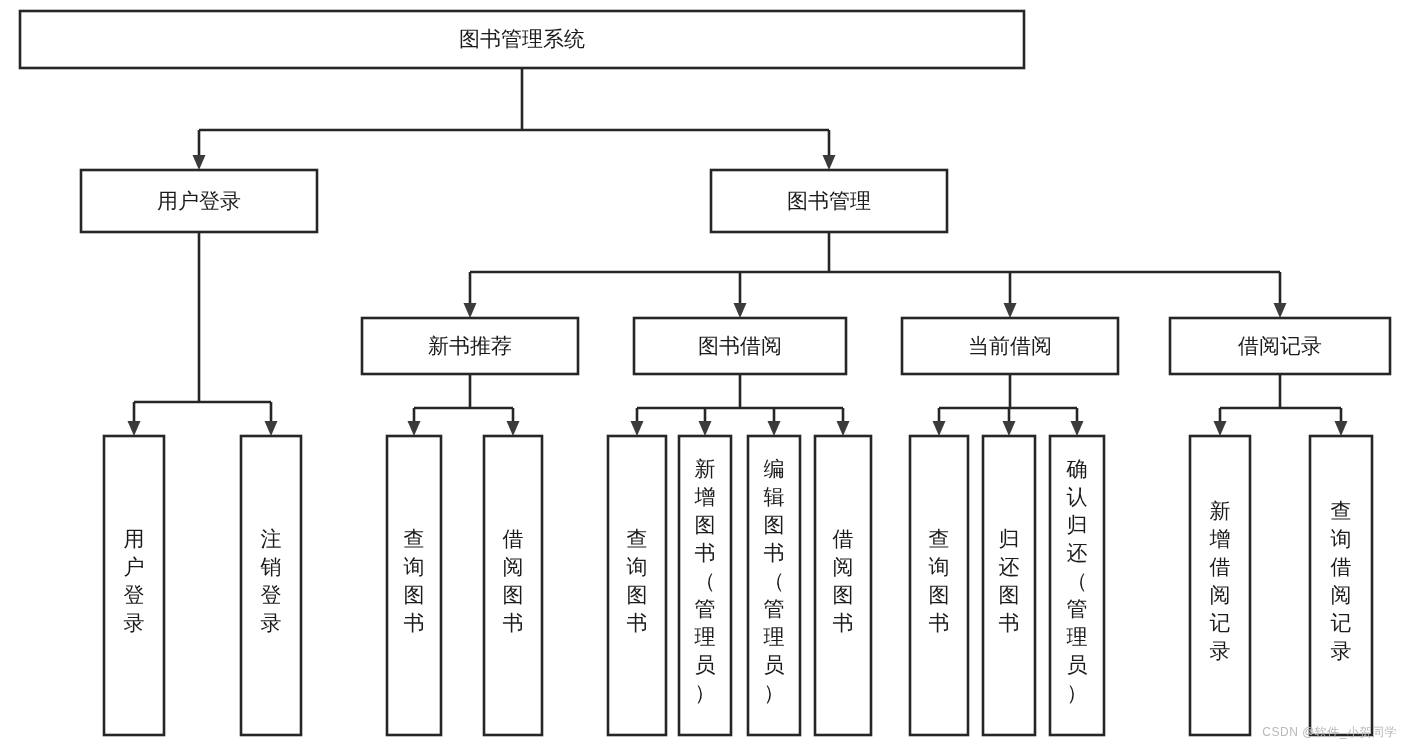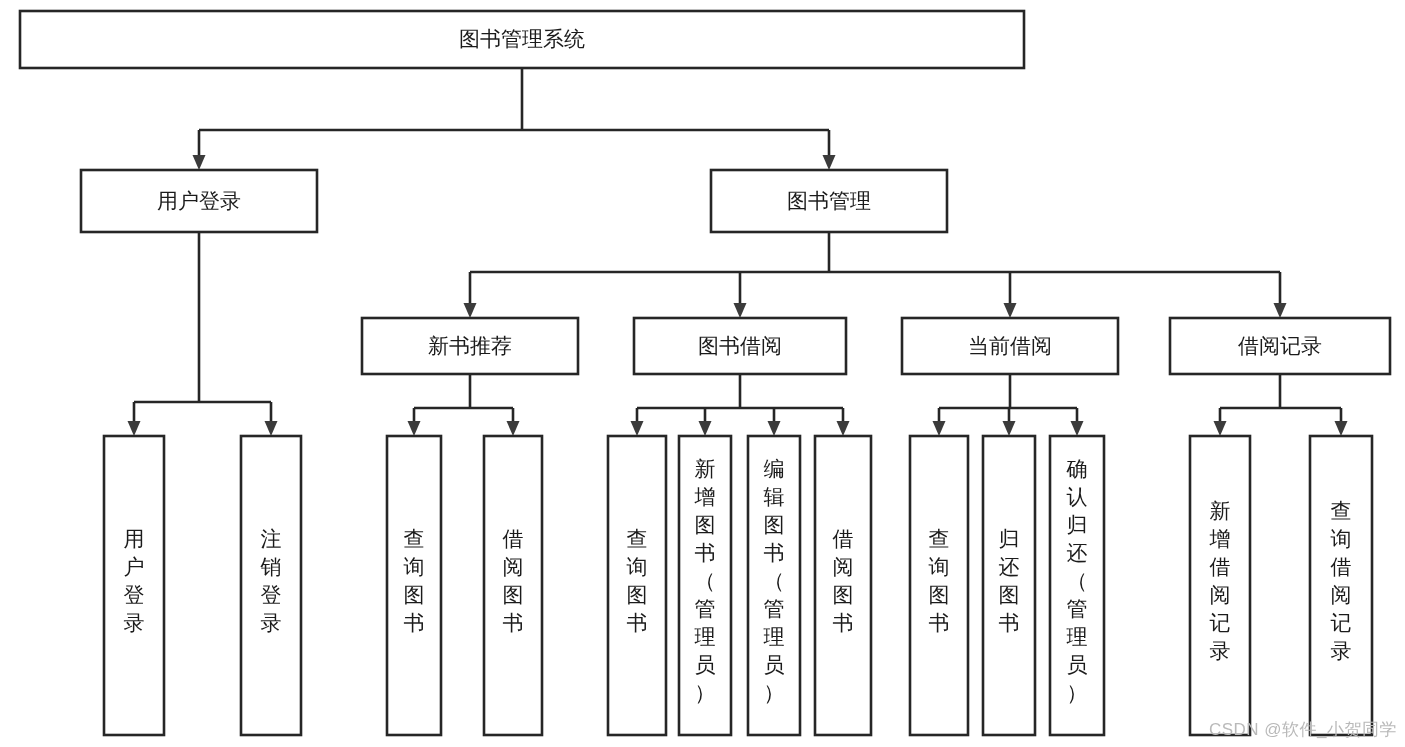--- a/index.html
+++ b/index.html
@@ -55,21 +55,21 @@
     fill: #1b1b1b;
     font-family: "Liberation Sans", "DejaVu Sans", sans-serif;
     font-size: 21px;
     text-anchor: middle;
   }
   .watermark {
     position: absolute;
     right: 8px;
     bottom: 6px;
     color: #b9b9b9;
-    font-size: 17px;
+    font-size: 12px;
     font-family: "Liberation Sans", "DejaVu Sans", sans-serif;
     letter-spacing: 0.5px;
     white-space: nowrap;
     user-select: none;
   }
 </style>
 </head>
 <body>
 
 <div id="diagram-root">

